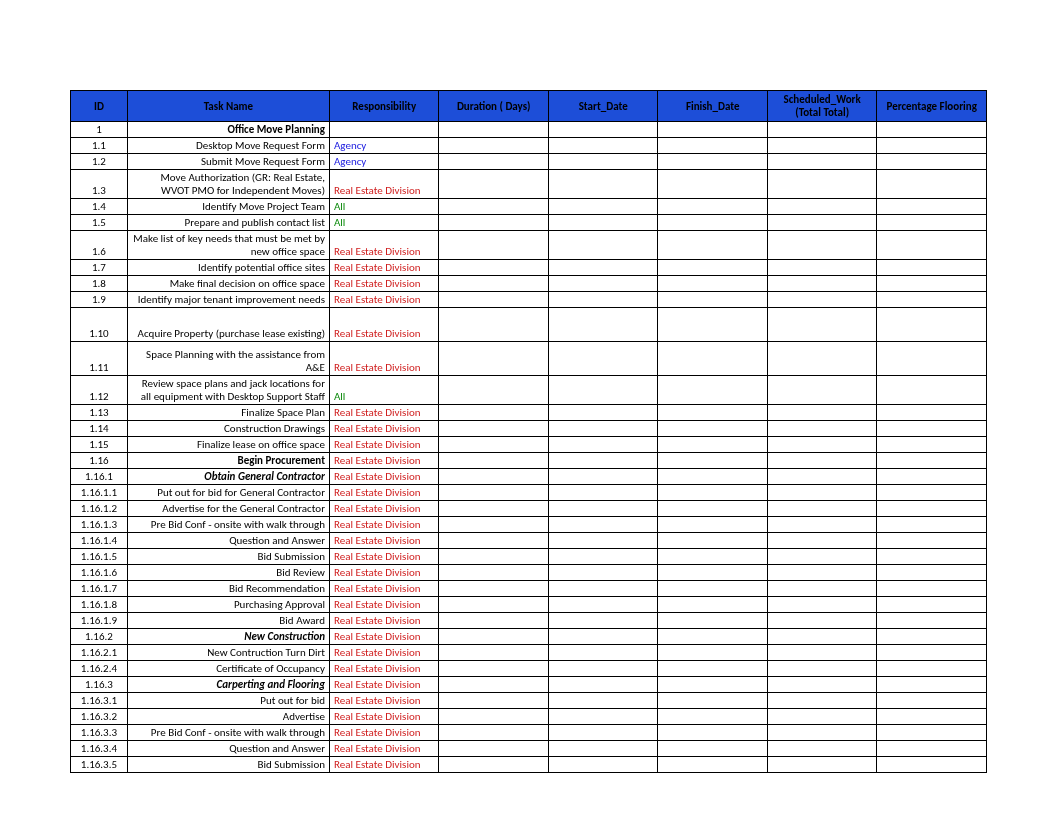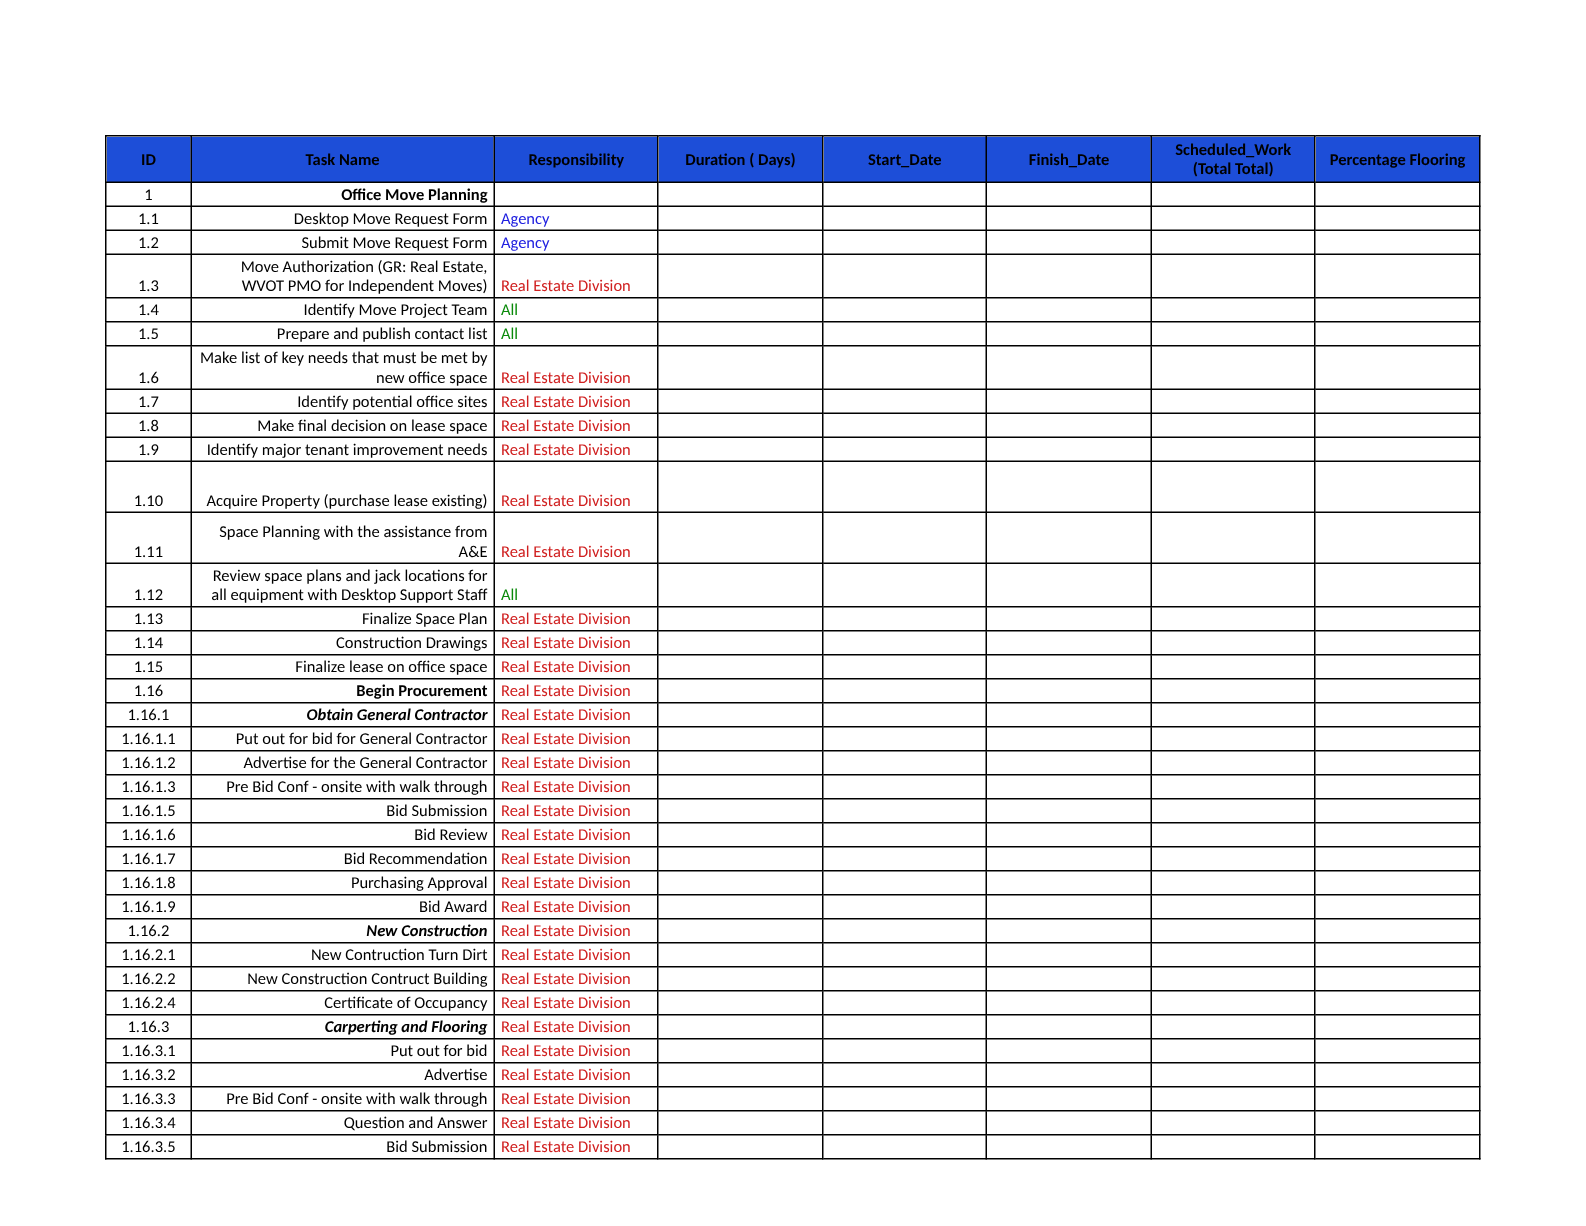--- a/index.html
+++ b/index.html
@@ -148,21 +148,21 @@
         <td class="task">Identify potential office sites</td>
         <td class="resp resp-RealEstate">Real Estate Division</td>
         <td></td>
         <td></td>
         <td></td>
         <td></td>
         <td></td>
       </tr>
       <tr>
         <td class="id">1.8</td>
-        <td class="task">Make final decision on lease space</td>
+        <td class="task">Make final decision on office space</td>
         <td class="resp resp-RealEstate">Real Estate Division</td>
         <td></td>
         <td></td>
         <td></td>
         <td></td>
         <td></td>
       </tr>
       <tr>
         <td class="id">1.9</td>
         <td class="task">Identify major tenant improvement needs</td>
@@ -277,20 +277,30 @@
         <td class="id">1.16.1.3</td>
         <td class="task">Pre Bid Conf - onsite with walk through</td>
         <td class="resp resp-RealEstate">Real Estate Division</td>
         <td></td>
         <td></td>
         <td></td>
         <td></td>
         <td></td>
       </tr>
       <tr>
+        <td class="id">1.16.1.4</td>
+        <td class="task">Question and Answer</td>
+        <td class="resp resp-RealEstate">Real Estate Division</td>
+        <td></td>
+        <td></td>
+        <td></td>
+        <td></td>
+        <td></td>
+      </tr>
+      <tr>
         <td class="id">1.16.1.5</td>
         <td class="task">Bid Submission</td>
         <td class="resp resp-RealEstate">Real Estate Division</td>
         <td></td>
         <td></td>
         <td></td>
         <td></td>
         <td></td>
       </tr>
       <tr>
@@ -339,30 +349,20 @@
         <td class="resp resp-RealEstate">Real Estate Division</td>
         <td></td>
         <td></td>
         <td></td>
         <td></td>
         <td></td>
       </tr>
       <tr>
         <td class="id">1.16.2.1</td>
         <td class="task">New Contruction Turn Dirt</td>
-        <td class="resp resp-RealEstate">Real Estate Division</td>
-        <td></td>
-        <td></td>
-        <td></td>
-        <td></td>
-        <td></td>
-      </tr>
-      <tr>
-        <td class="id">1.16.2.2</td>
-        <td class="task">New Construction Contruct Building</td>
         <td class="resp resp-RealEstate">Real Estate Division</td>
         <td></td>
         <td></td>
         <td></td>
         <td></td>
         <td></td>
       </tr>
       <tr>
         <td class="id">1.16.2.4</td>
         <td class="task">Certificate of Occupancy</td>

